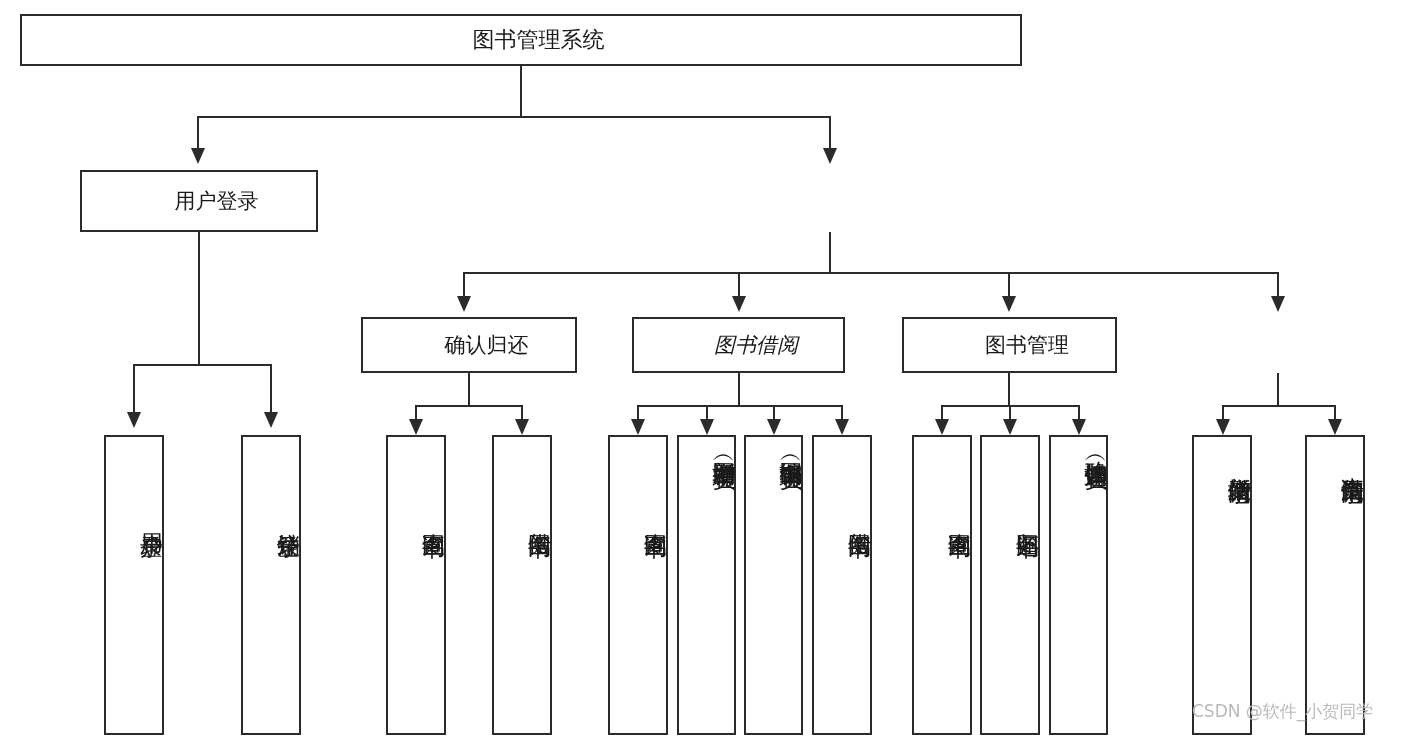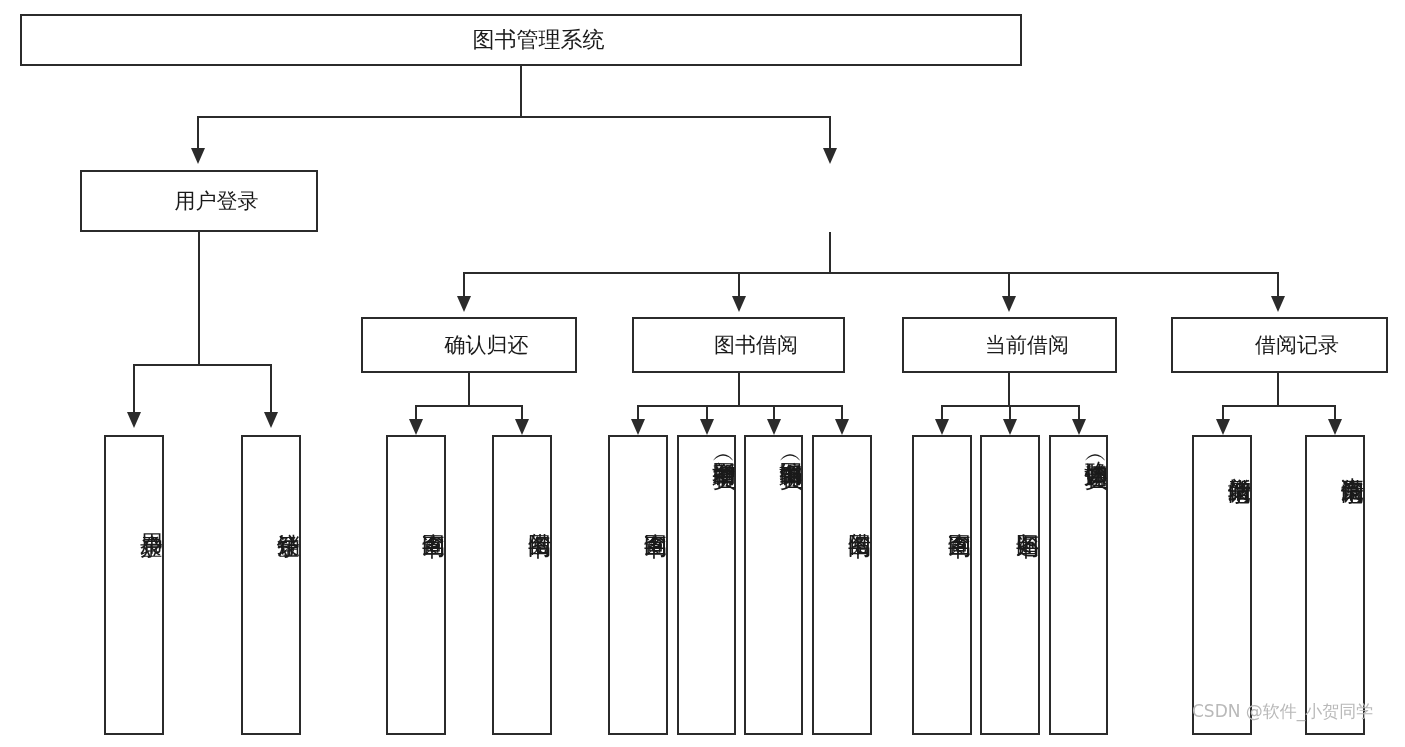--- a/index.html
+++ b/index.html
@@ -125,28 +125,25 @@
 
   <div class="ln v" style="left:1008px; top:272px; width:2px; height:26px;"></div>
   <div class="arrow" style="left:1002px; top:296px;"></div>
 
   <div class="ln v" style="left:1277px; top:272px; width:2px; height:26px;"></div>
   <div class="arrow" style="left:1271px; top:296px;"></div>
 
   <div class="node horiz" style="left:361px; top:317px; width:216px; height:56px;">
     <span class="lbl">确认归还</span>
   </div>
-  <div class="node horiz" style="left:632px; top:317px; width:213px; height:56px;">
+  <div class="node horiz" style="left:632px; top:317px; width:213px; height:56px;font-style:italic;">
     <span class="lbl">图书借阅</span>
   </div>
   <div class="node horiz" style="left:902px; top:317px; width:215px; height:56px;">
-    <span class="lbl">当前借阅</span>
-  </div>
-  <div class="node horiz" style="left:1171px; top:317px; width:217px; height:56px;">
-    <span class="lbl">借阅记录</span>
+    <span class="lbl">图书管理</span>
   </div>
 
   <div class="ln v" style="left:468px; top:373px; width:2px; height:33px;"></div>
   <div class="ln h" style="left:415px; top:405px; width:108px; height:2px;"></div>
   <div class="ln v" style="left:415px; top:405px; width:2px; height:16px;"></div>
   <div class="arrow" style="left:409px; top:419px;"></div>
   <div class="ln v" style="left:521px; top:405px; width:2px; height:16px;"></div>
   <div class="arrow" style="left:515px; top:419px;"></div>
 
   <div class="ln v" style="left:738px; top:373px; width:2px; height:33px;"></div>

